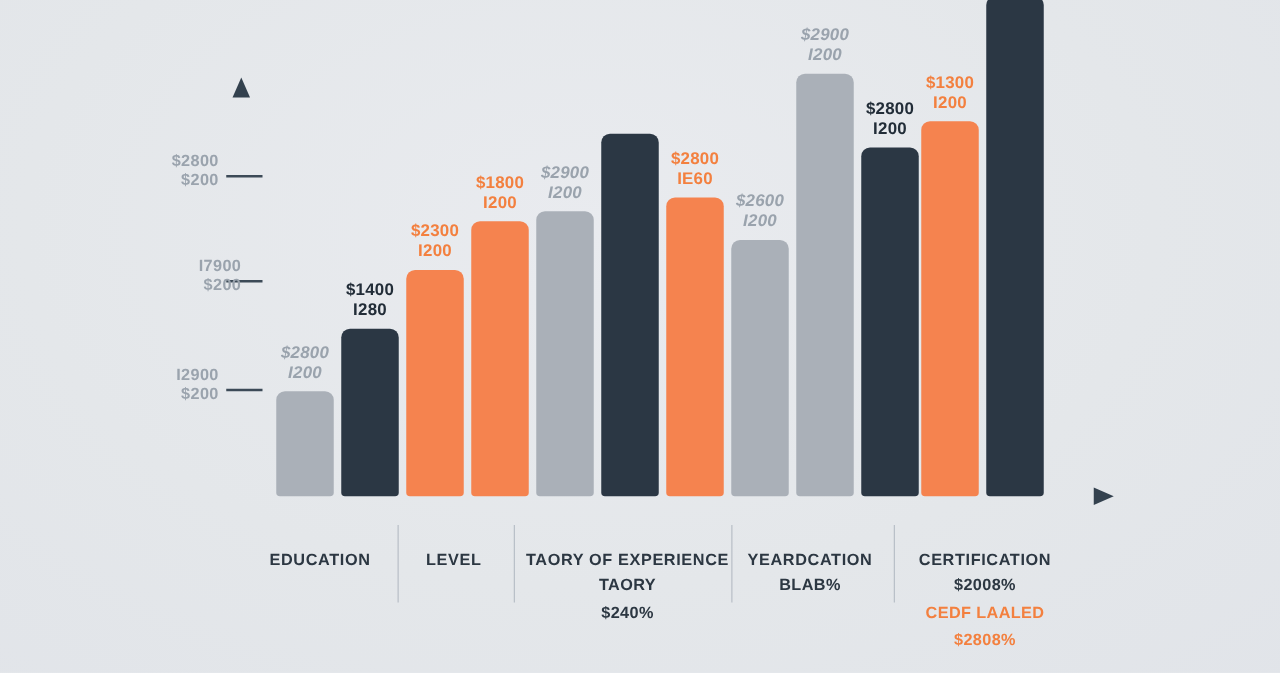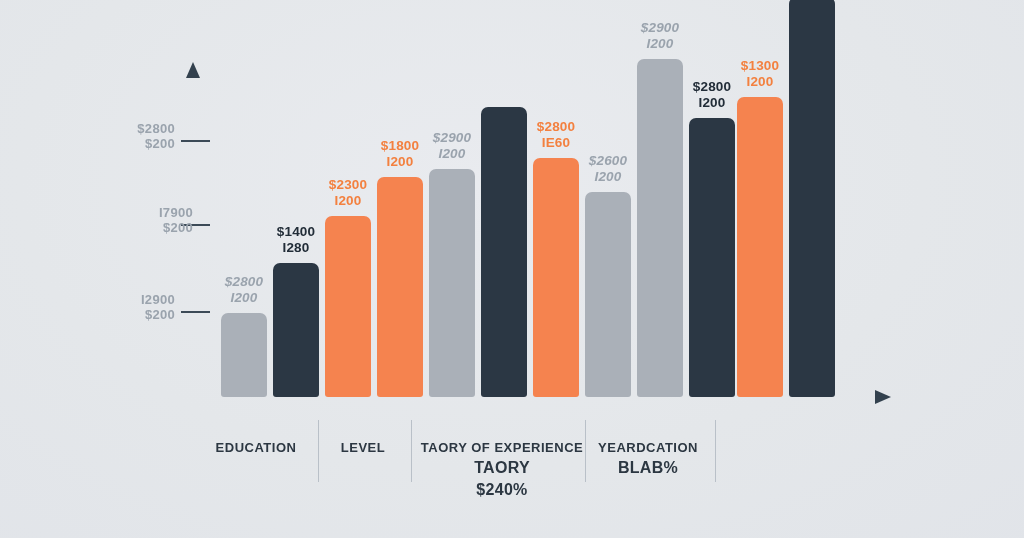--- a/index.html
+++ b/index.html
@@ -126,21 +126,21 @@
   .cat-title {
     font-size: 13px;
     font-weight: 700;
     color: #2c3742;
     letter-spacing: 0.5px;
     line-height: 19px;
     white-space: nowrap;
     filter: blur(0.25px);
   }
   .cat-sub {
-    font-size: 16px;
+    font-size: 13px;
     font-weight: 700;
     line-height: 22px;
     letter-spacing: 0.3px;
     white-space: nowrap;
     filter: blur(0.3px);
   }
   .cat-sub.dark   { color: #2c3742; }
   .cat-sub.gray   { color: #aab2bb; }
   .cat-sub.orange { color: #f3803f; }
 
@@ -205,19 +205,25 @@
       </div>
       <div class="cat-group" style="left: 392px; width: 220px;">
         <div class="cat-title">TAORY OF EXPERIENCE</div>
         <div class="cat-sub dark">TAORY</div>
         <div class="cat-sub dark">$240%</div>
       </div>
       <div class="cat-group" style="left: 538px; width: 220px;">
         <div class="cat-title">YEARDCATION</div>
         <div class="cat-sub dark">BLAB%</div>
       </div>
+      <div class="cat-group" style="left: 678px; width: 220px;">
+        <div class="cat-title">CERTIFICATION</div>
+        <div class="cat-sub dark">$2008%</div>
+        <div class="cat-sub orange">CEDF LAALED</div>
+        <div class="cat-sub orange">$2808%</div>
+      </div>
       <div class="cat-divider" style="left: 318px; height: 62px;"></div>
       <div class="cat-divider" style="left: 411px; height: 62px;"></div>
       <div class="cat-divider" style="left: 585px; height: 62px;"></div>
       <div class="cat-divider" style="left: 715px; height: 62px;"></div>
     </div>
 
 </div>
 
 </body></html>

